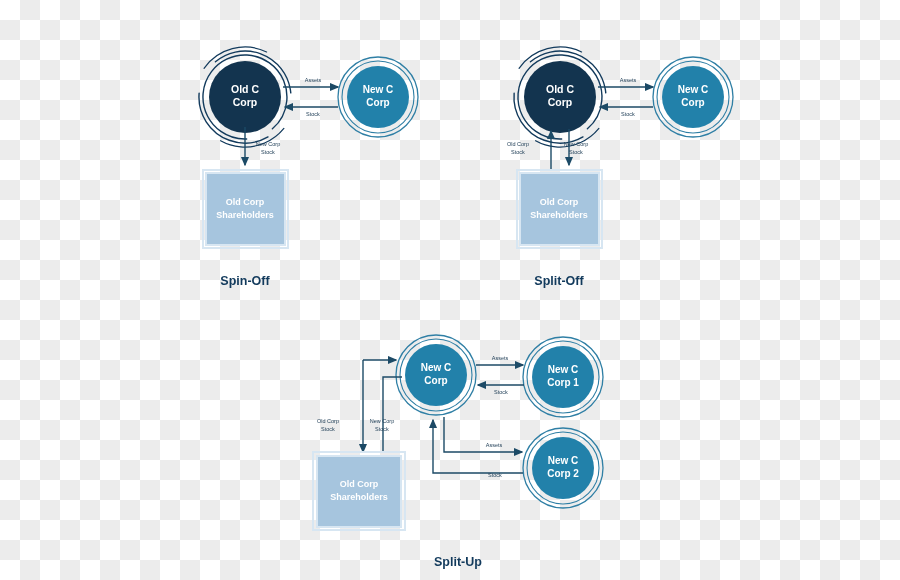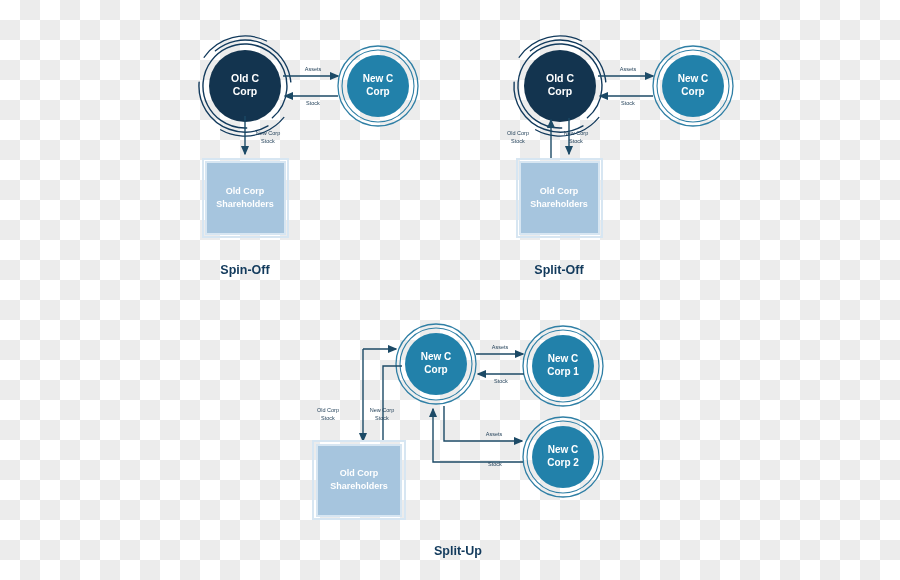--- a/index.html
+++ b/index.html
@@ -15,21 +15,21 @@
     
     background-color: #ffffff;
     background-image:
       linear-gradient(45deg, #ececec 25%, transparent 25%, transparent 75%, #ececec 75%),
       linear-gradient(45deg, #ececec 25%, transparent 25%, transparent 75%, #ececec 75%);
     background-size: 40px 40px;
     background-position: 0 0, 20px 20px;
   }
   #canvas {
     position: absolute;
-    left: 0; top: 4px;
+    left: 0; top: 15px;
     width: 900px;
     height: 444px;
   }
   svg.diagram {
     position: absolute;
     left: 0; top: 0;
     width: 900px;
     height: 580px;
     overflow: visible;
   }

